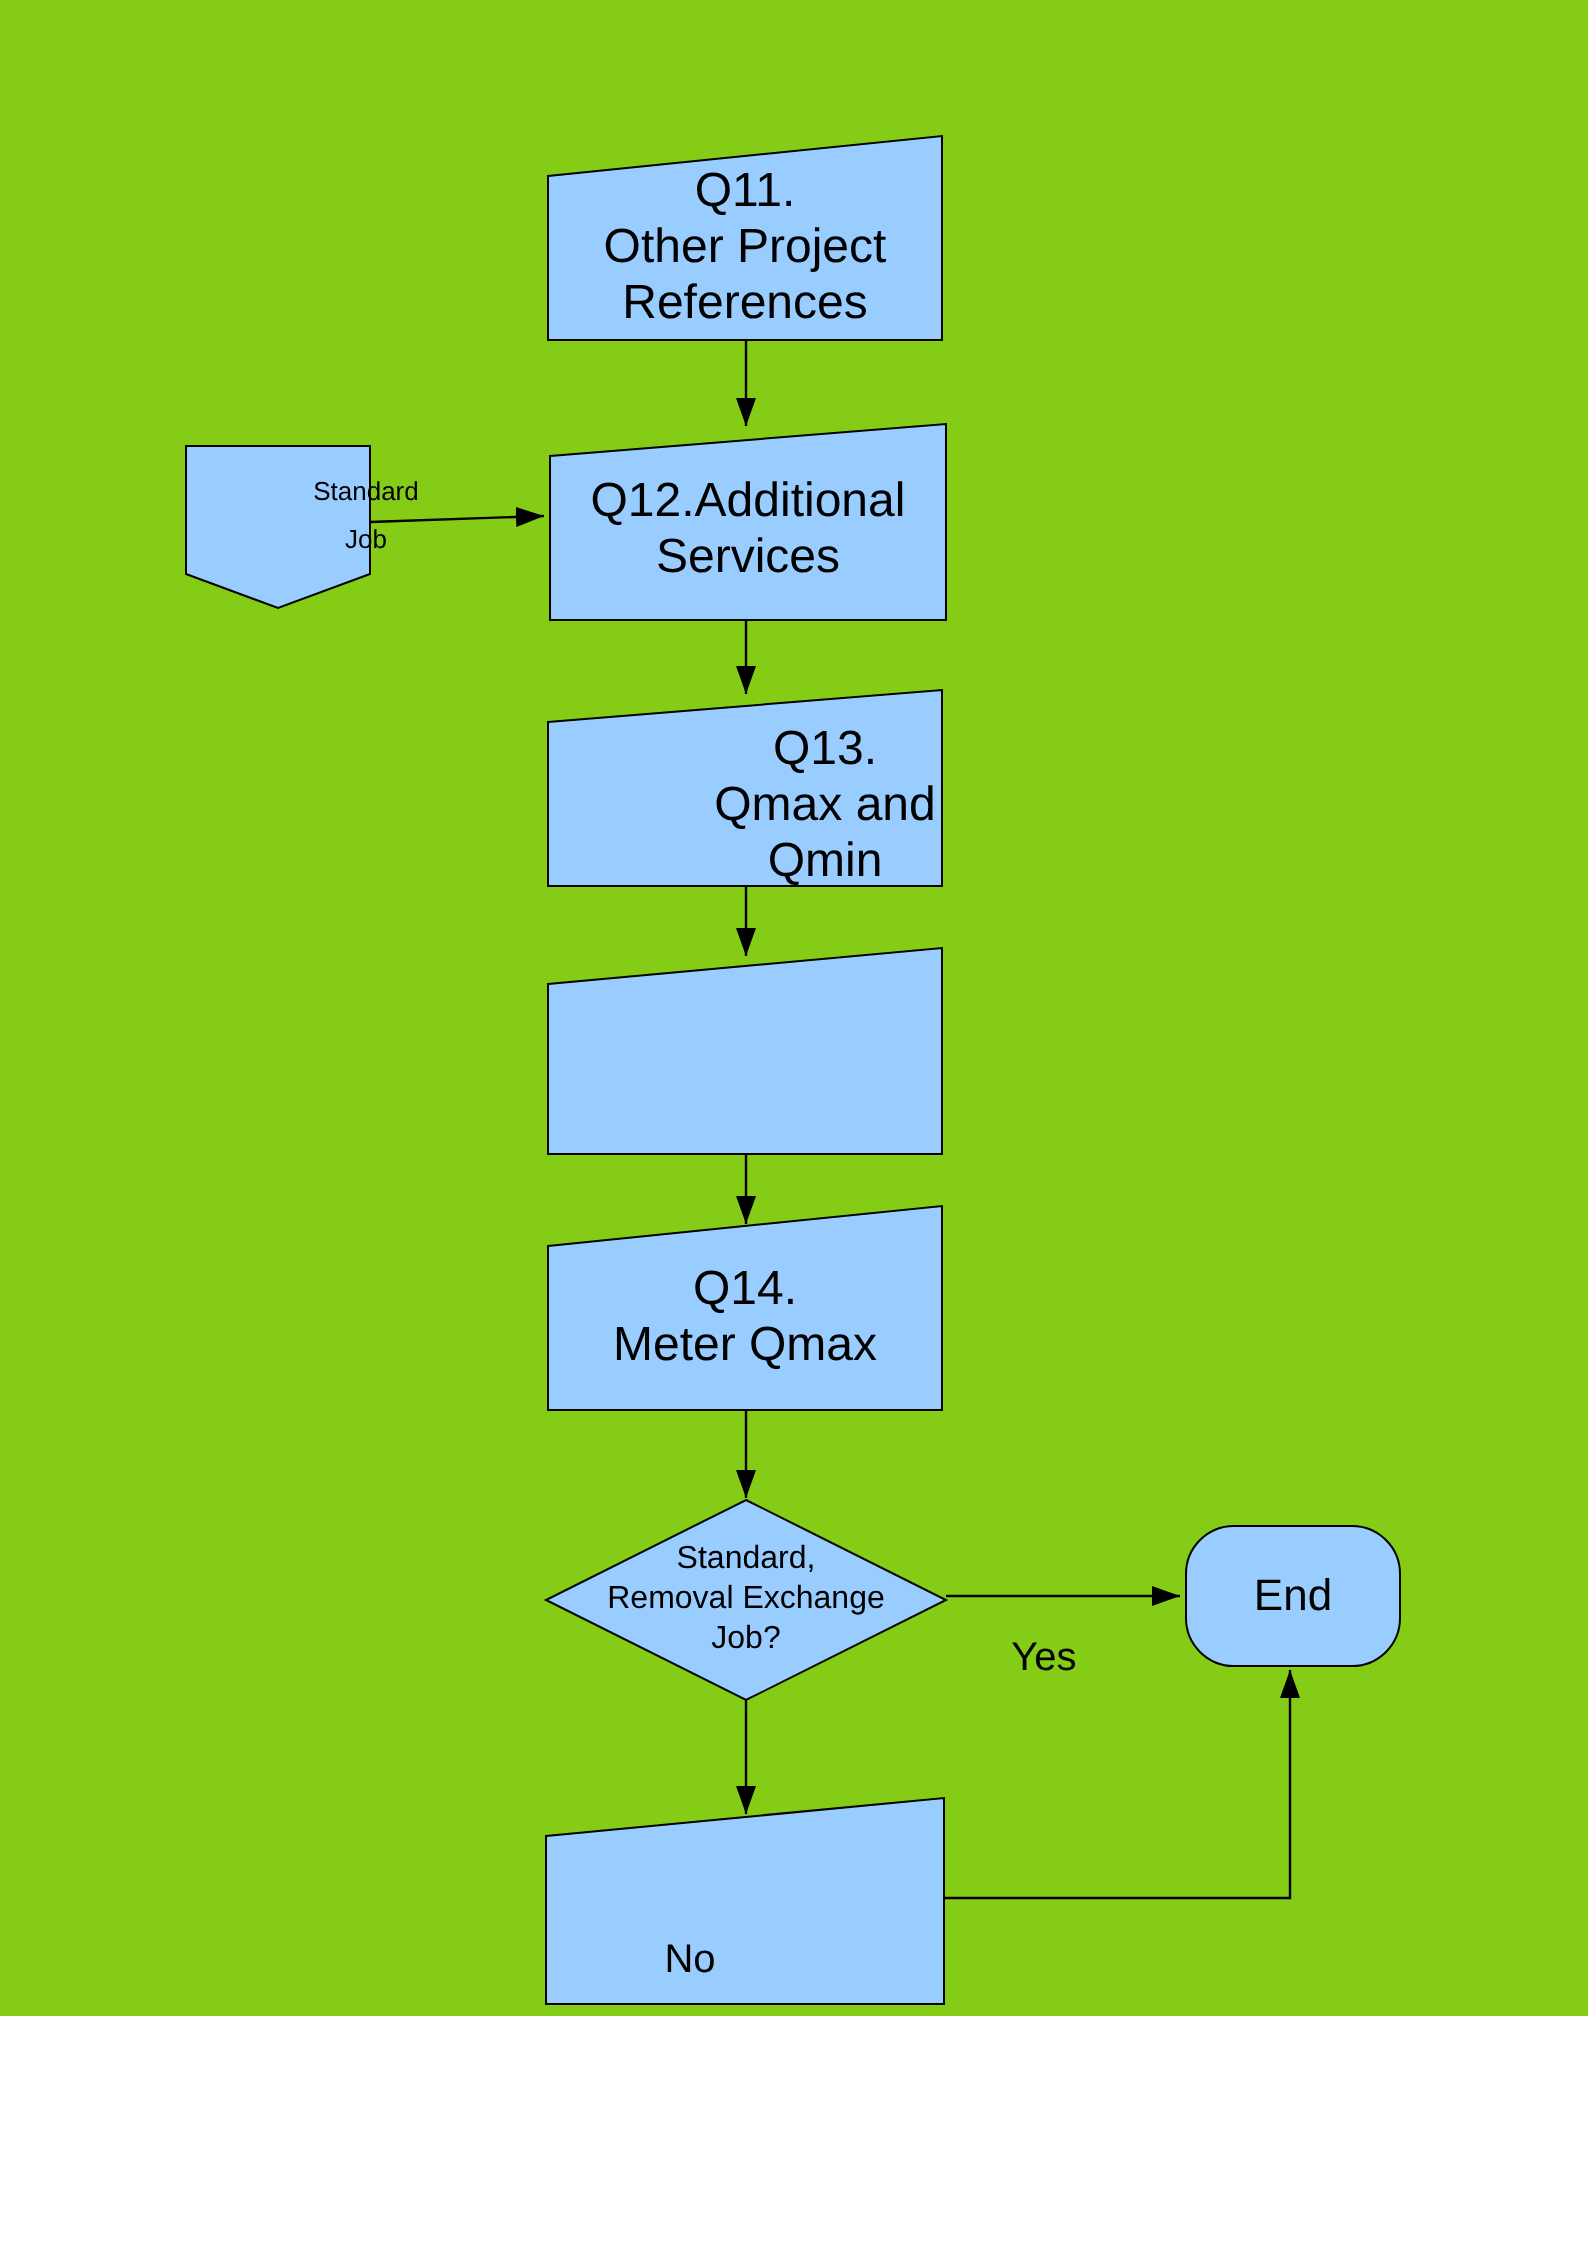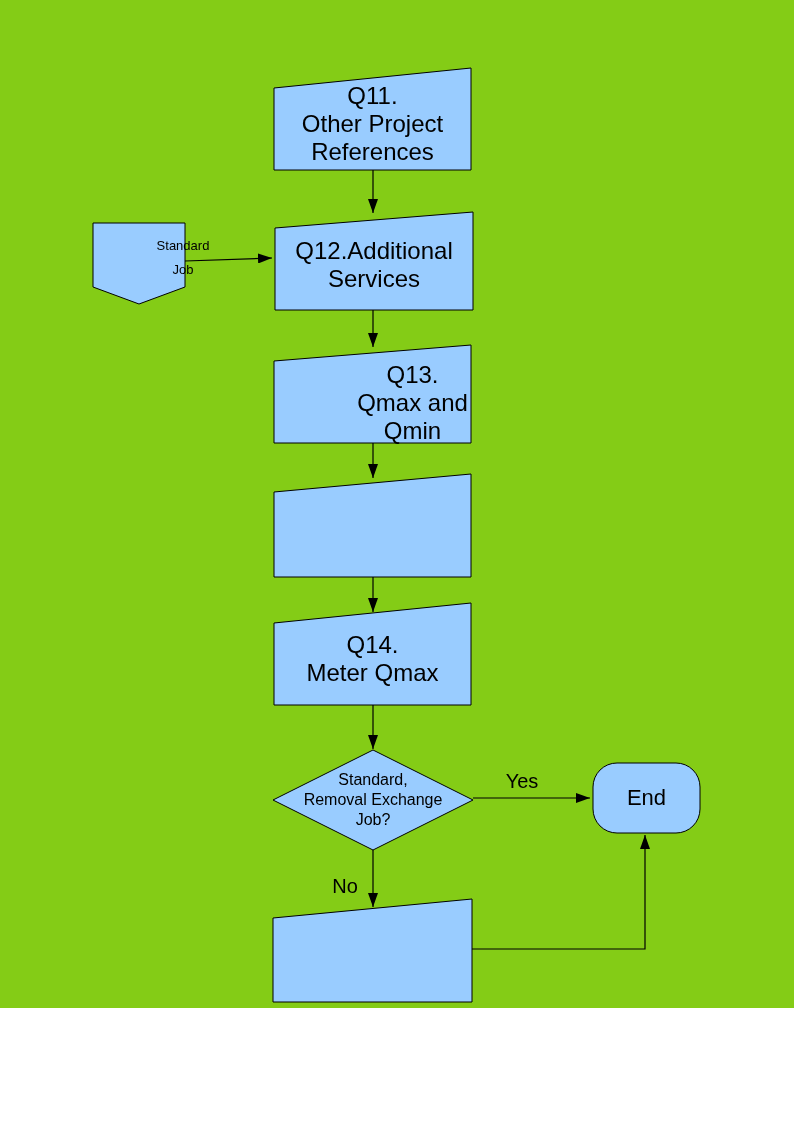--- a/index.html
+++ b/index.html
@@ -39,20 +39,21 @@
   .label.small { font-size: 16px; line-height: 20px; }
   .label.terminator { font-size: 22px; }
   .label.offpage { font-size: 13px; line-height: 24px; padding-left: 44px; }
   .edge-label {
     position: absolute;
     text-align: center;
     color: #000000;
     font-size: 20px;
     line-height: 24px;
     white-space: pre-line;
+    margin-top: 48px;
   }
 </style>
 </head>
 <body>
 
 <div class="page">
 
   <svg class="canvas" width="794" height="1123" viewBox="0 0 794 1123">
     <defs>
       <marker id="arrow" viewBox="0 0 14 10" refX="14" refY="5" markerWidth="14" markerHeight="10" orient="auto" markerUnits="userSpaceOnUse">
@@ -101,15 +102,15 @@
 
   <div class="label terminator" style="left:593px; top:763px; width:107px; height:70px;">End</div>
 
   <div class="label small" style="left:283px; top:757px; width:180px; height:86px;">Standard,
 Removal Exchange
 Job?</div>
 
 
   <div class="edge-label" style="left:491px; top:769px; width:62px;">Yes</div>
 
-  <div class="edge-label" style="left:315px; top:874px; width:60px;">No</div>
+  <div class="edge-label" style="left:315px; top:920px; width:60px;">No</div>
 
 </div>
 
 </body></html>

